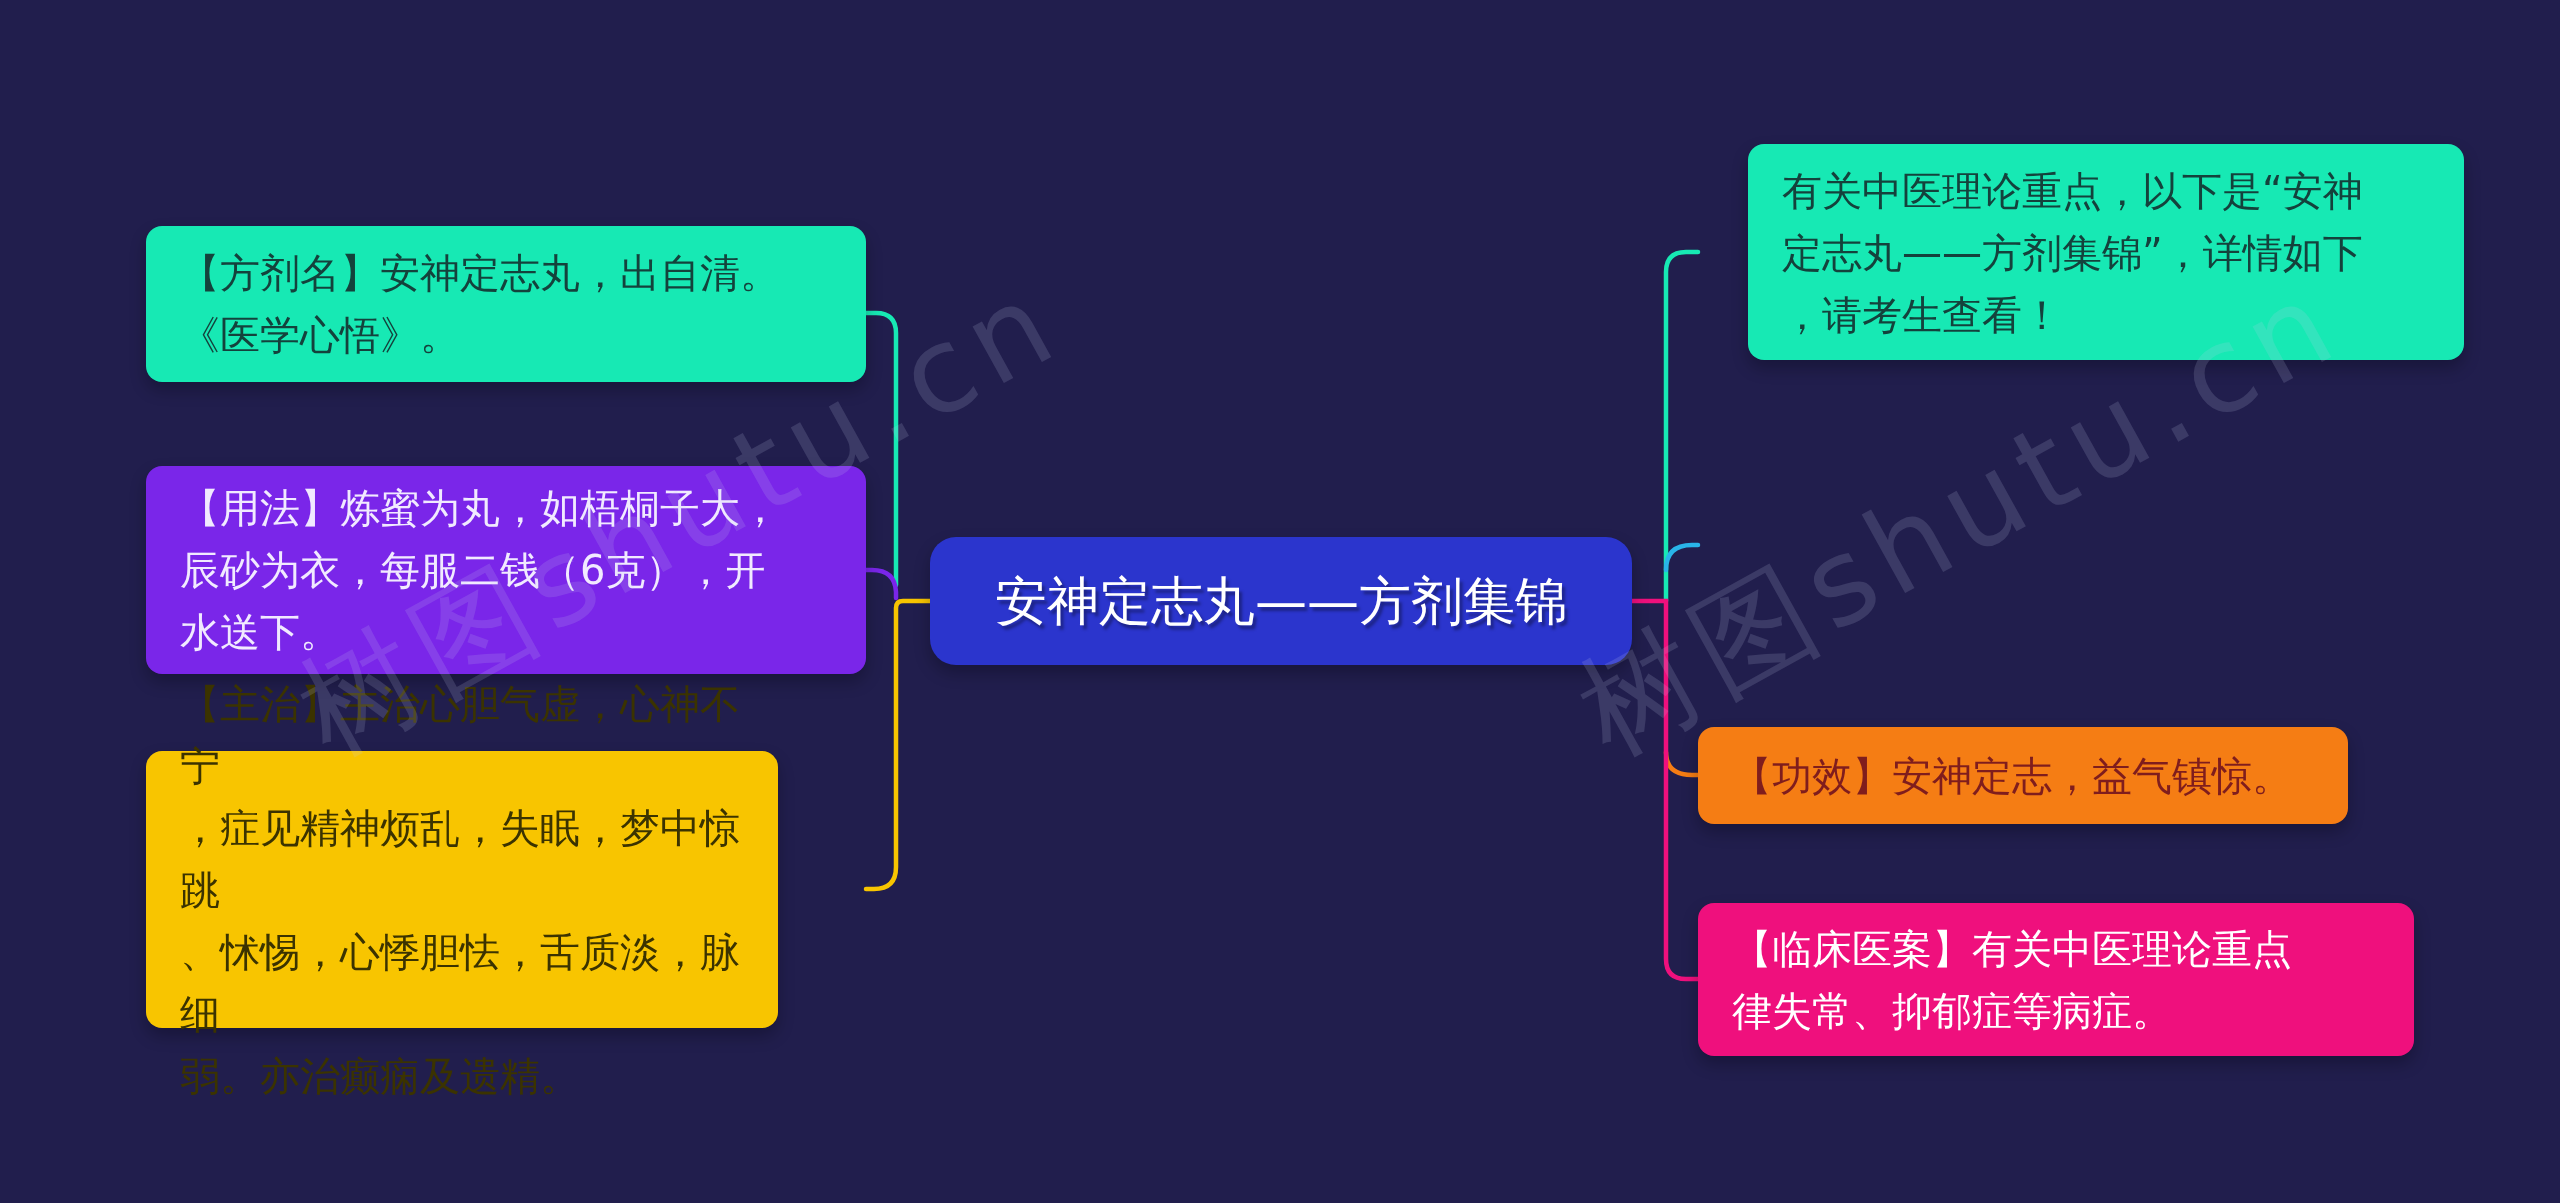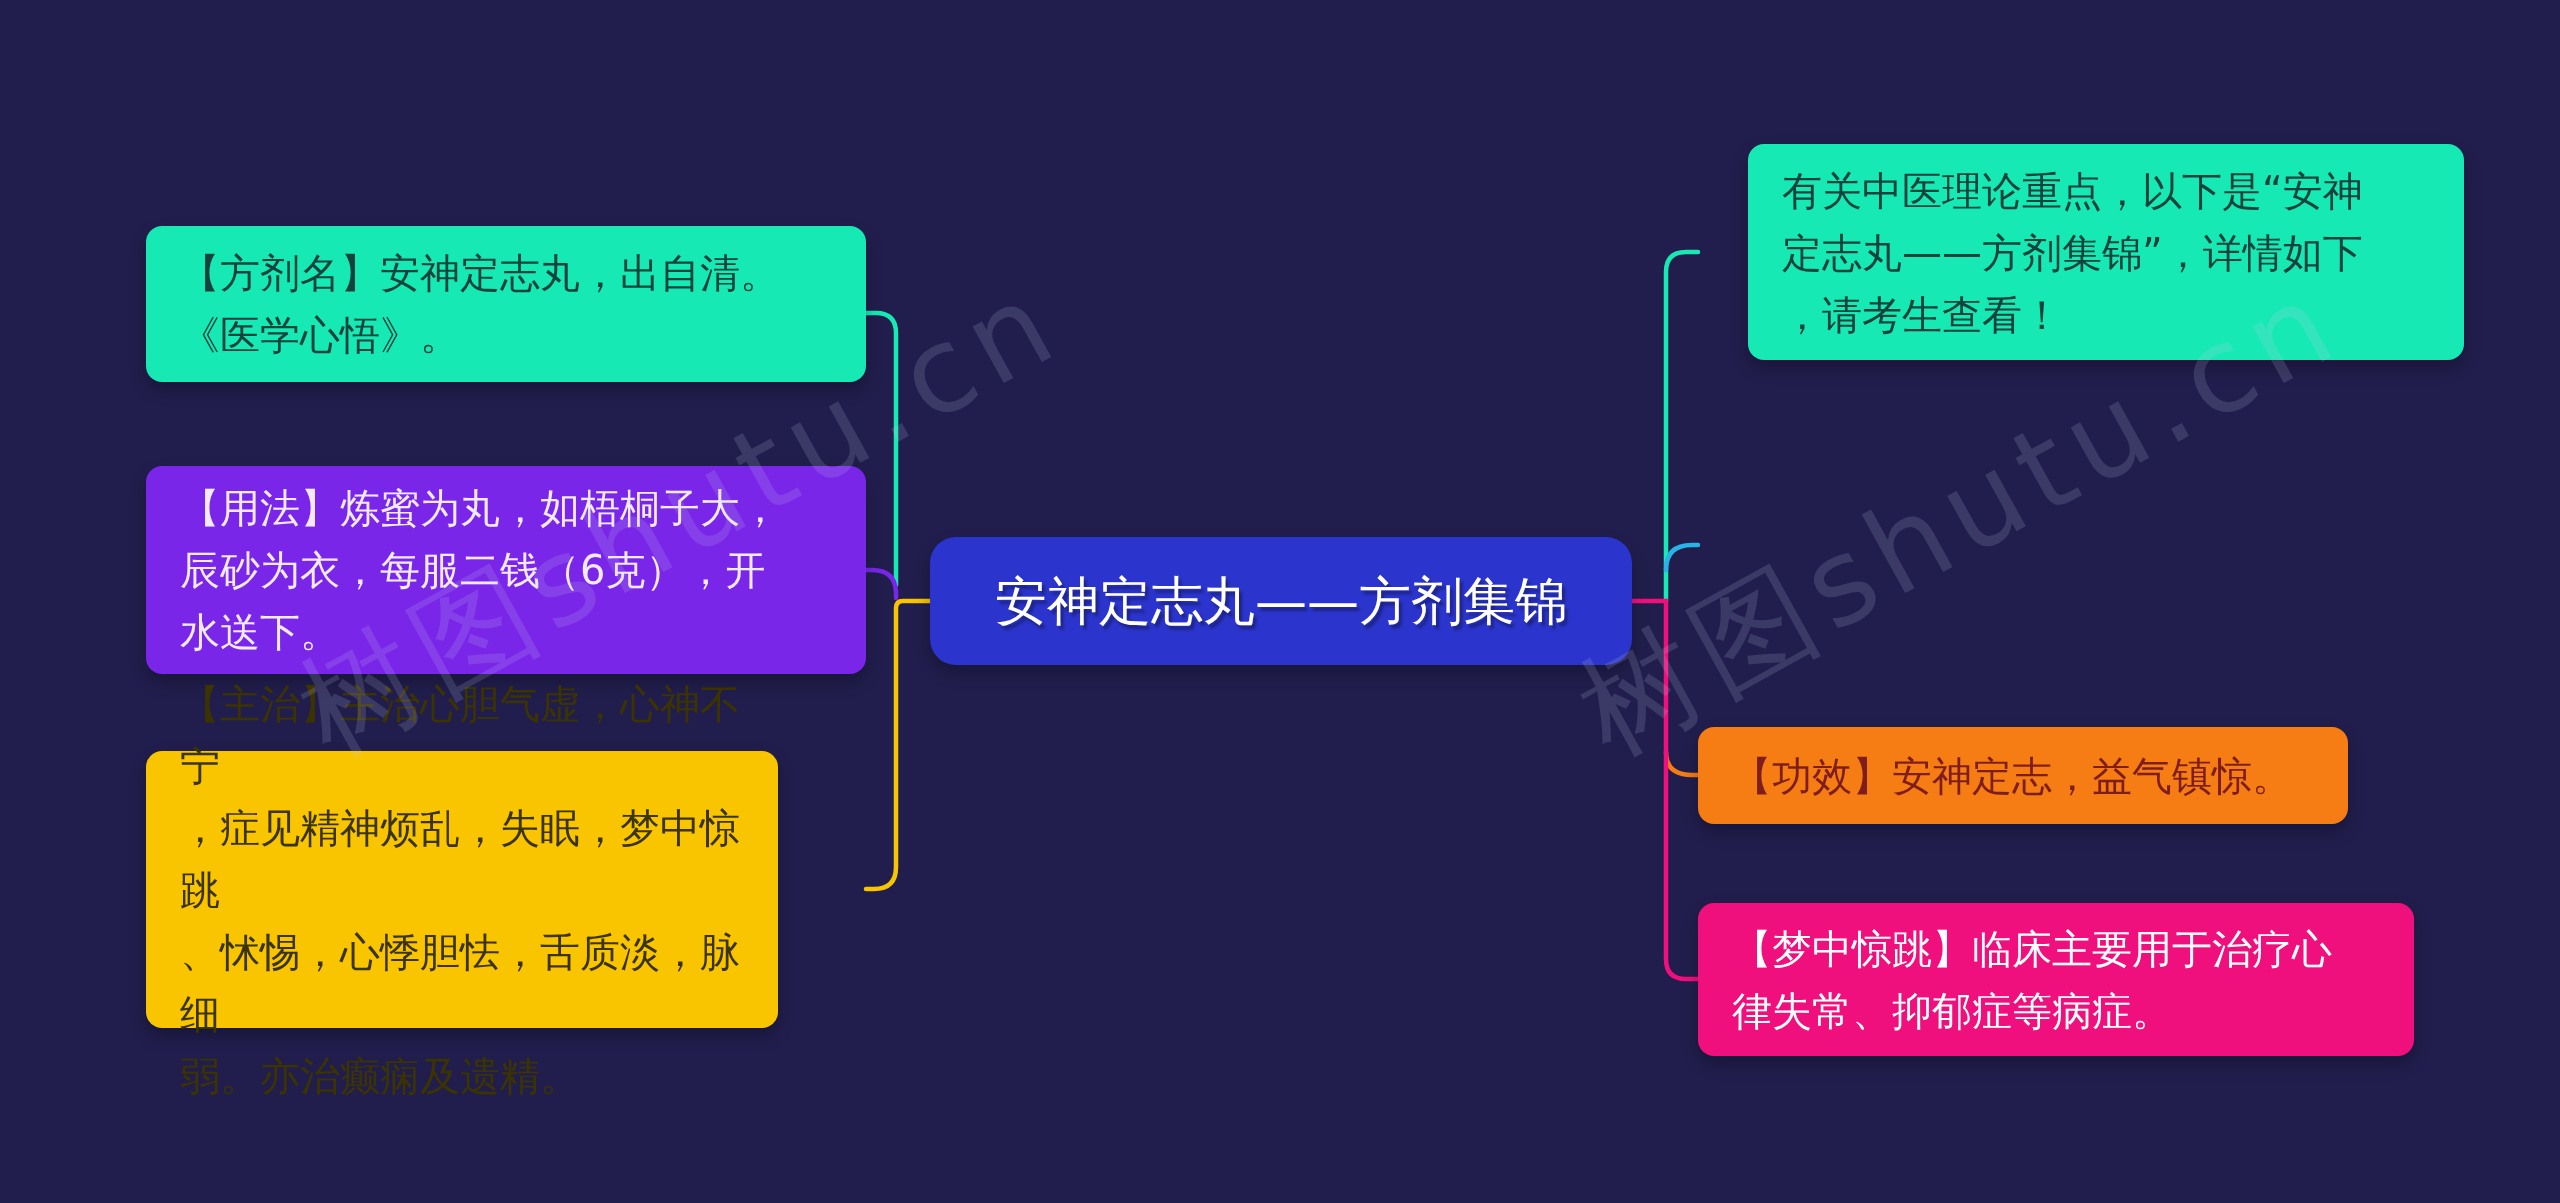--- a/index.html
+++ b/index.html
@@ -109,20 +109,20 @@
 
   <div class="box" id="node-r1">
     <div class="box-text">有关中医理论重点，以下是“安神
 定志丸——方剂集锦”，详情如下
 ，请考生查看！</div>
   </div>
   <div class="box" id="node-r3">
     <div class="box-text">【功效】安神定志，益气镇惊。</div>
   </div>
   <div class="box" id="node-r4">
-    <div class="box-text">【梦中惊跳】临床主要用于治疗心
+    <div class="box-text">【临床医案】有关中医理论重点
 律失常、抑郁症等病症。</div>
   </div>
 
   <div class="watermark wm-left">树图shutu.cn</div>
   <div class="watermark wm-right">树图shutu.cn</div>
 
 </div>
 
 </body></html>

